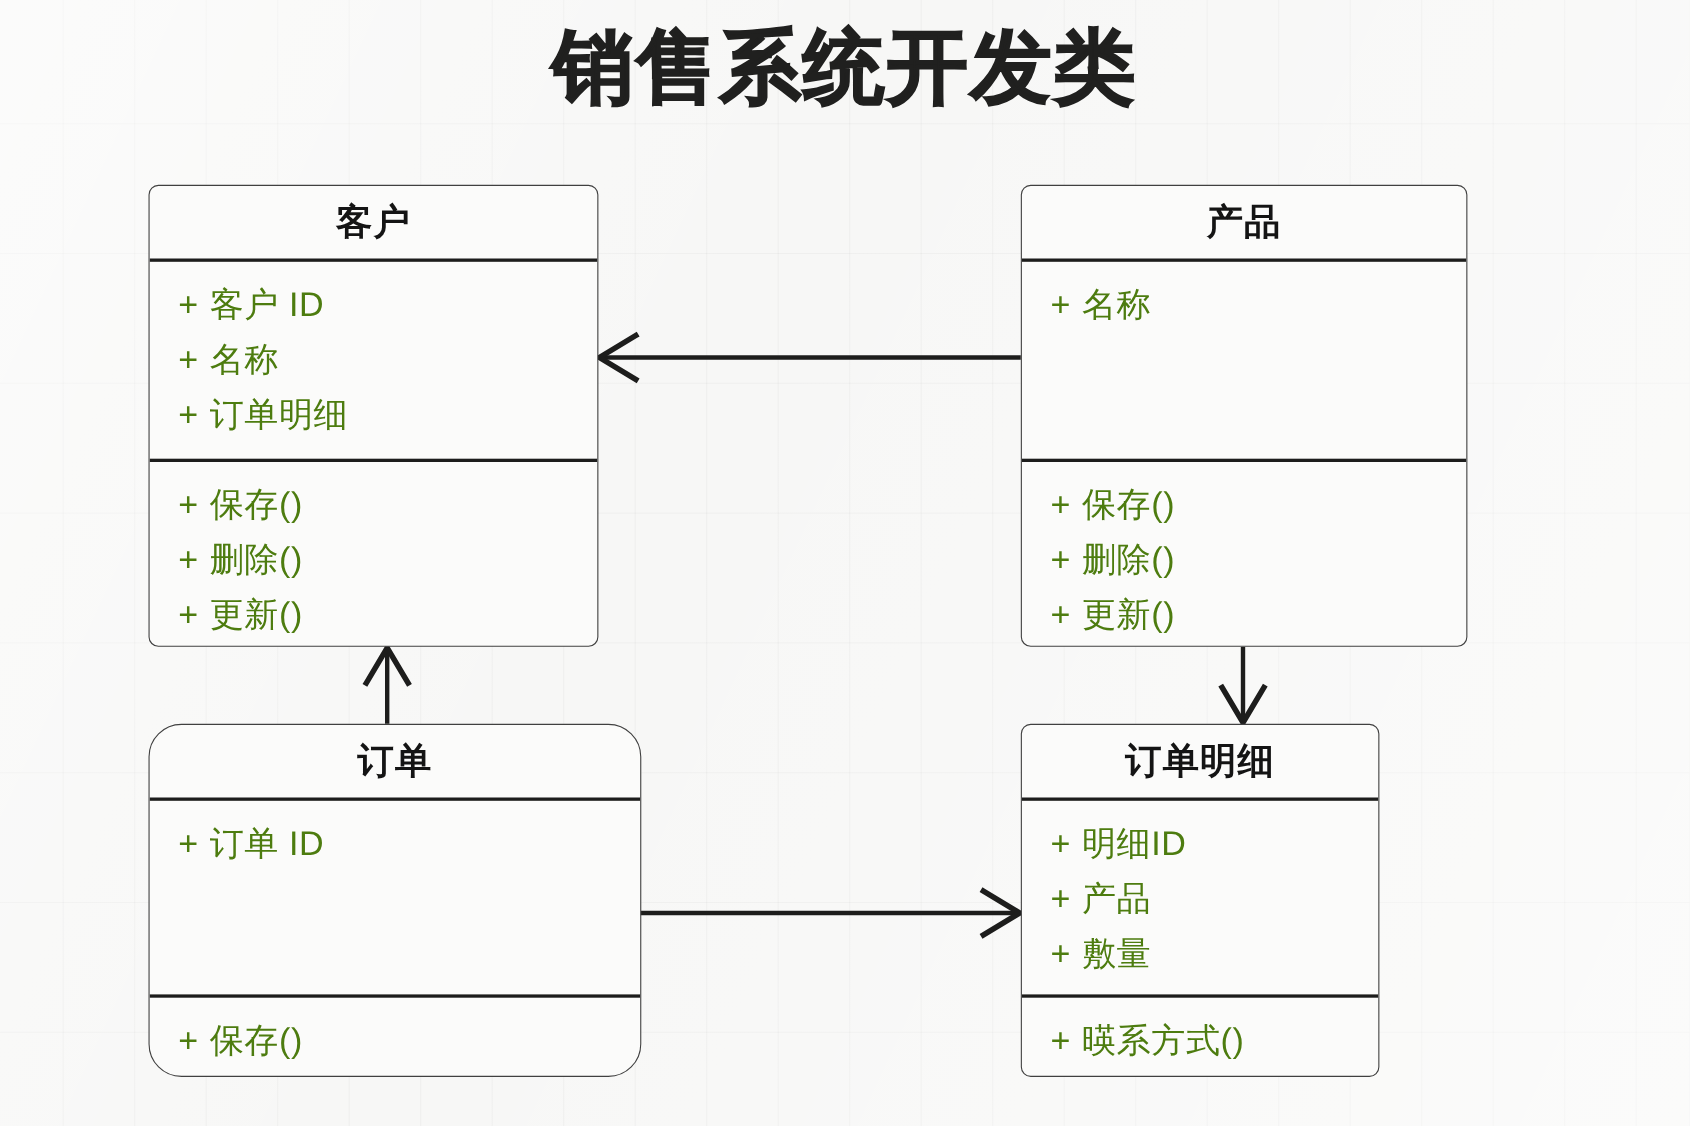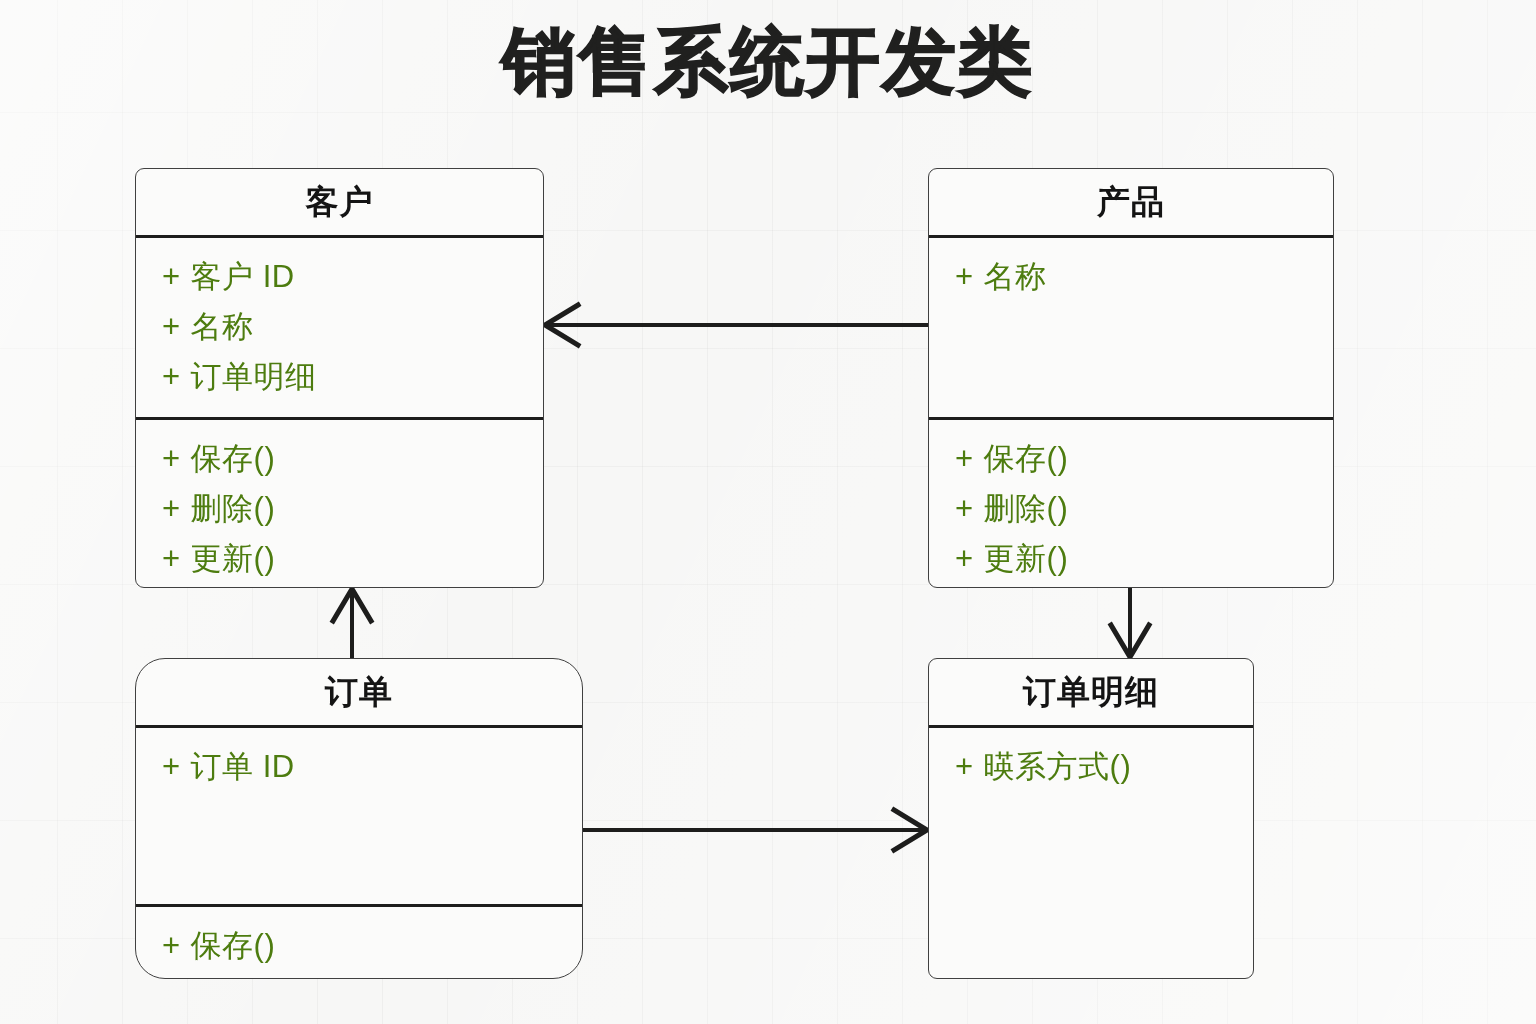--- a/index.html
+++ b/index.html
@@ -148,16 +148,21 @@
   <div class="compartment attributes">
     <div class="member"><span class="vis">+</span><span>订单 ID</span></div>
   </div>
   <div class="compartment methods">
     <div class="member"><span class="vis">+</span><span>保存()</span></div>
   </div>
 </div>
 
 <div class="uml-class" id="class-orderitem">
   <div class="class-name">订单明细</div>
+  <div class="compartment attributes">
+    <div class="member"><span class="vis">+</span><span>明细ID</span></div>
+    <div class="member"><span class="vis">+</span><span>产品</span></div>
+    <div class="member"><span class="vis">+</span><span>敷量</span></div>
+  </div>
   <div class="compartment methods">
     <div class="member"><span class="vis">+</span><span>暎系方式()</span></div>
   </div>
 </div>
 
 </body></html>

